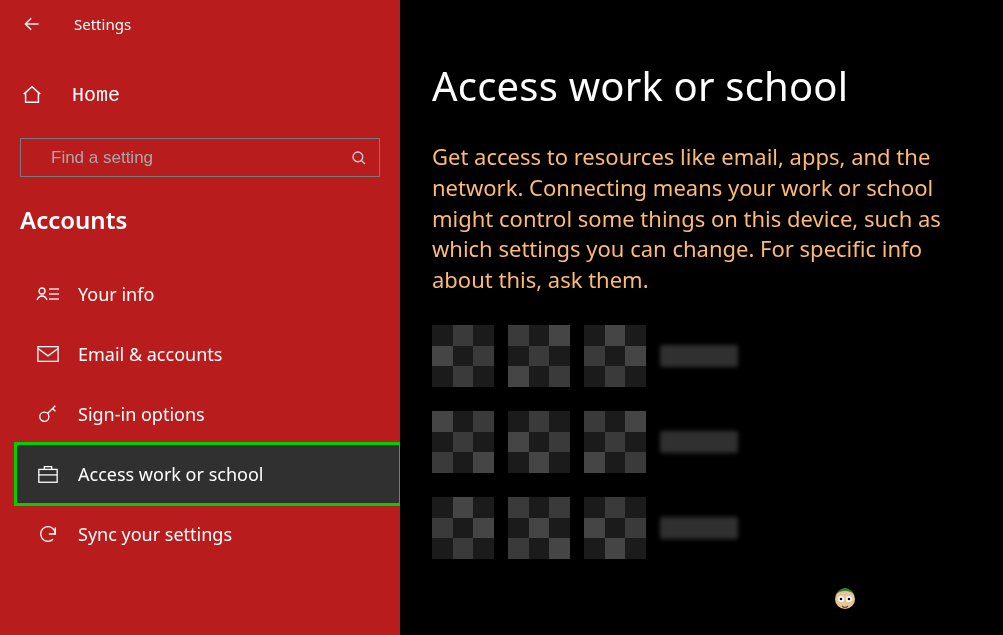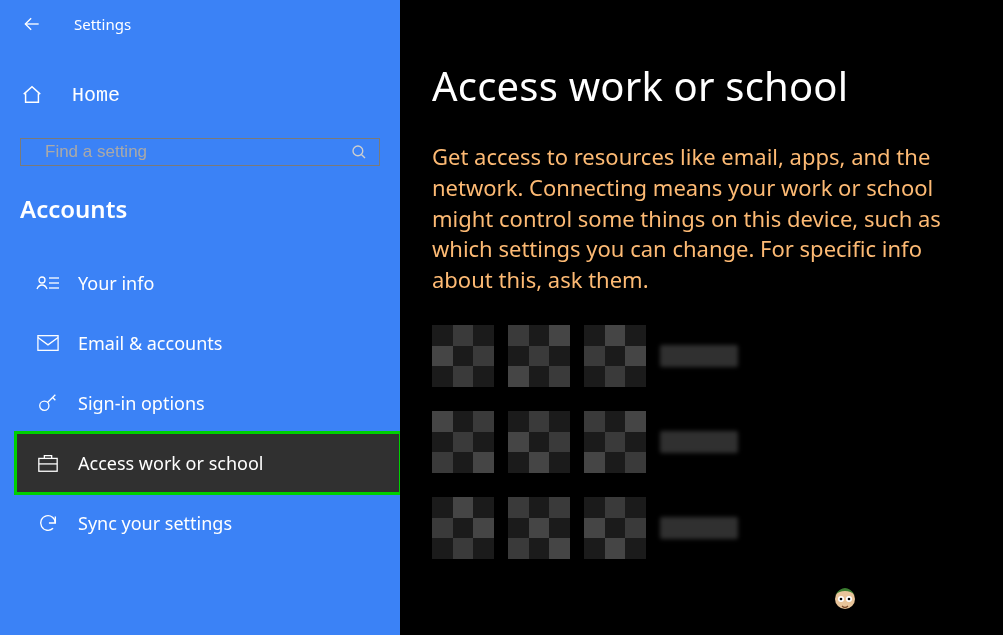--- a/index.html
+++ b/index.html
@@ -7,21 +7,21 @@
   body {
     font-family: "Segoe UI", system-ui, -apple-system, sans-serif;
     background: #000;
     color: #fff;
     display: flex;
   }
   
   .sidebar {
     width: 400px;
     height: 100%;
-    background: #3b82f6;
+    background: #b91c1c;
     display: flex;
     flex-direction: column;
   }
   .header-row {
     display: flex;
     align-items: center;
     height: 48px;
     padding-left: 18px;
     gap: 28px;
   }
@@ -40,26 +40,26 @@
     font-family: Liberation Mono, monospace;
   }
   .home-icon { width: 24px; display:flex; justify-content:center; }
   .home-label { font-size: 20px; font-weight:400; }
   .search-wrap {
     margin: 14px 20px 0 20px;
     position: relative;
   }
   .search-input {
     width: 100%;
-    height: 28px;
+    height: 39px;
     background: transparent;
     border: 1px solid #7a7a7a;
     color: #fff;
     font-size: 17px;
-    padding: 0 42px 0 24px;
+    padding: 0 42px 0 30px;
     outline: none;
   }
   .search-input::placeholder { color: #a9a9a9; }
   .search-icon {
     position: absolute;
     right: 12px; top: 50%; transform: translateY(-50%);
     color: #cfcfcf;
   }
   .section-title {
     margin: 26px 0 10px 20px;

